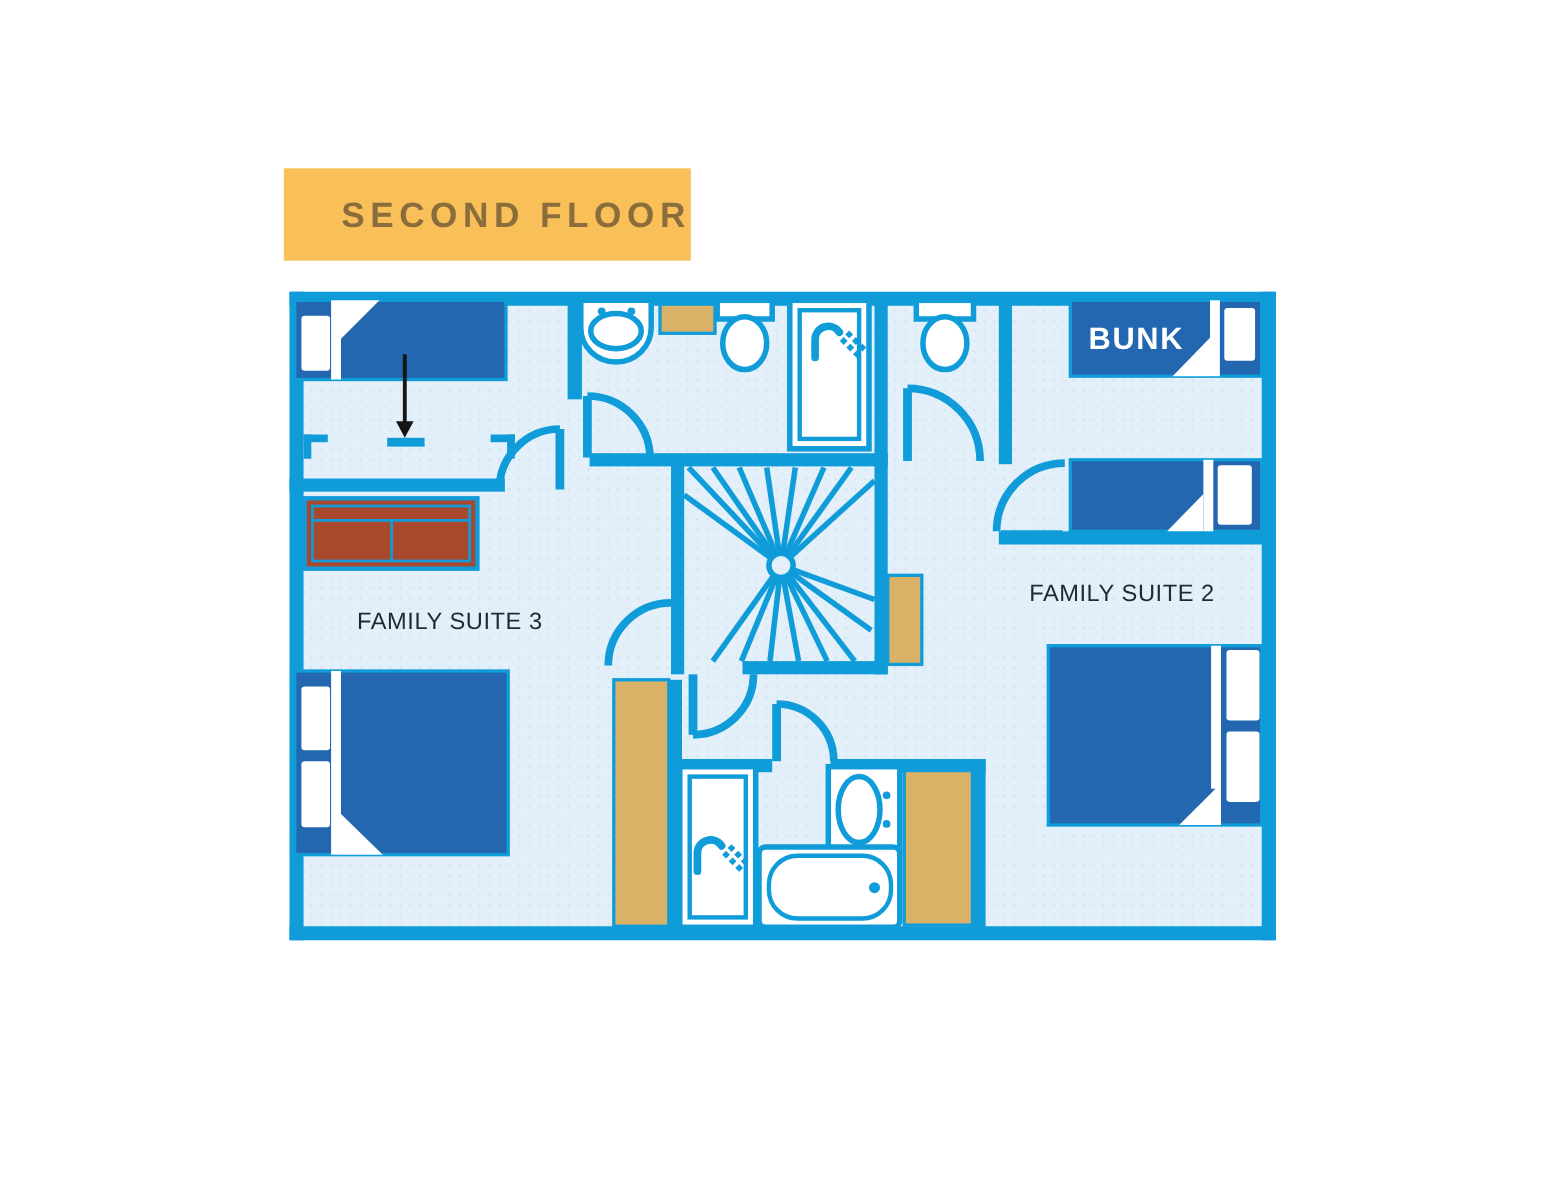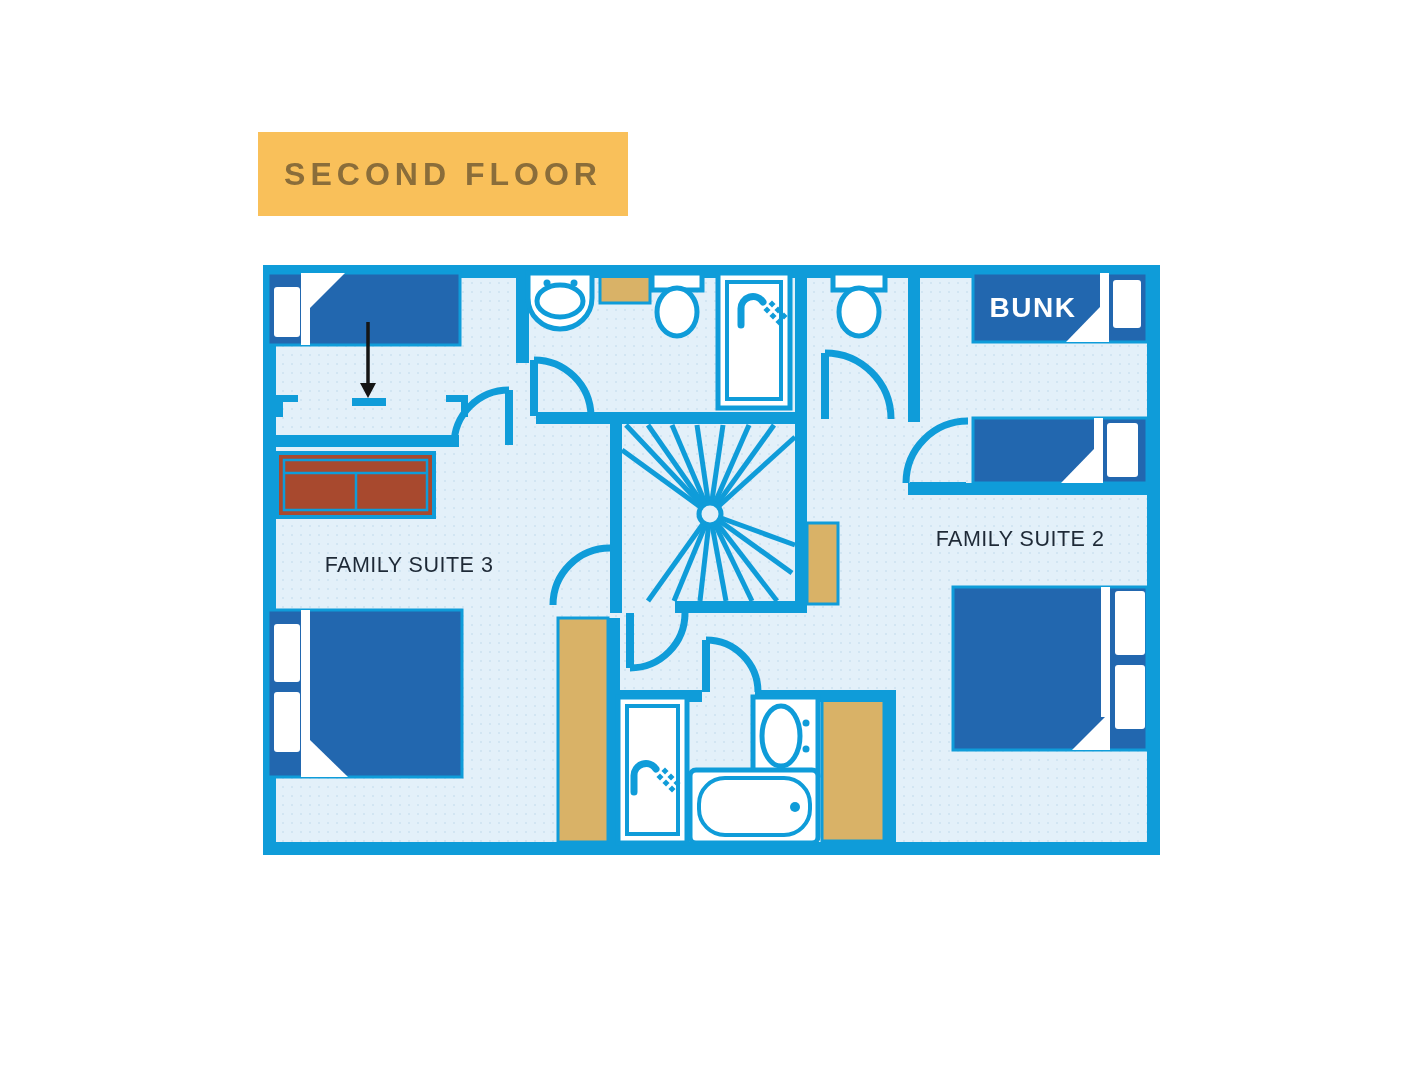--- a/index.html
+++ b/index.html
@@ -1,21 +1,21 @@
 <!DOCTYPE html>
 <html style="--wall: #0F9CD9; --floor: #E3F0F9; --floor_dot: #CCE2F1; --bed: #2267AF; --pillow: #FFFFFF; --tan: #D9B267; --sofa: #A8492E; --arrow: #151515; --label_text: #1E2936; --bunk_text: #FFFFFF; --header_bg: #F9C05A; --header_text: #8A6D3A;"><head>
 <meta charset="utf-8">
 <style>
   html,body{margin:0;padding:0;background:#ffffff;}
   body{width:1401px;height:1084px;position:relative;font-family:"Liberation Sans",sans-serif;overflow:hidden;}
 
   .header{
-    position:absolute;left:258px;top:132px;width:370px;height:84px;
+    position:absolute;left:258px;top:153px;width:370px;height:84px;
     background:var(--header_bg,#F9C05A);
-    display:flex;align-items:center;justify-content:center;
+    display:flex;align-items:center;justify-content:flex-end;
   }
   .header .title{
     font-size:32px;font-weight:700;letter-spacing:5px;
     color:var(--header_text,#8A6D3A);
   }
 
   .plan{position:absolute;left:263px;top:265px;width:897px;height:590px;}
 
   .wall{fill:var(--wall,#0F9CD9);}
   .floor{fill:var(--floor,#E3F0F9);}

